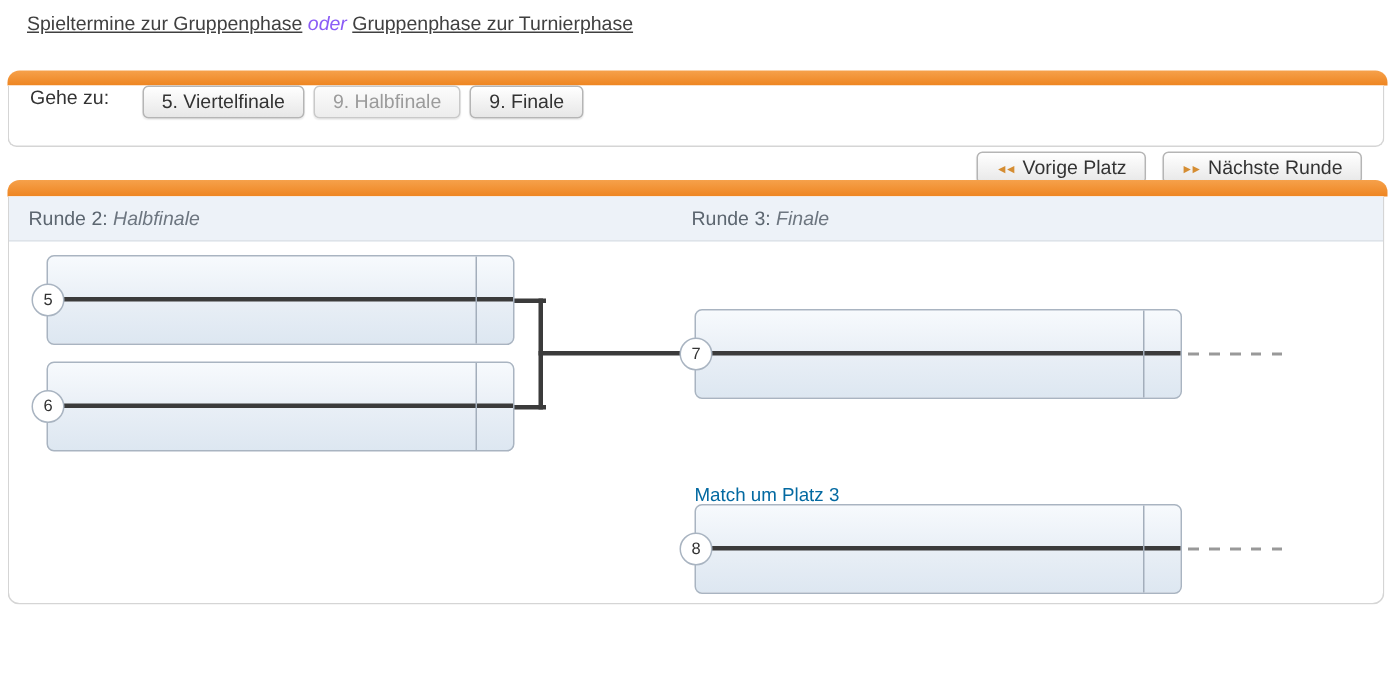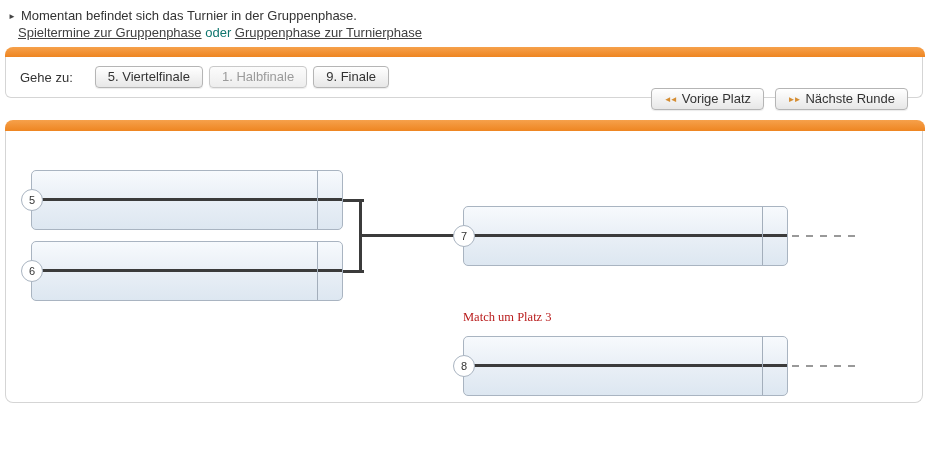--- a/index.html
+++ b/index.html
@@ -5,27 +5,27 @@
   html,body{margin:0;padding:0;}
   body{
     width:932px;height:464px;position:relative;background:#ffffff;
     font-family:"Liberation Sans",sans-serif;color:#333;overflow:hidden;
   }
   
   .notice{position:absolute;left:8px;top:8px;font-size:13px;line-height:16px;color:#333;}
   .notice .bullet{font-size:8px;color:#444;margin-right:5px;vertical-align:1px;}
   .notice-line2{margin-left:10px;}
   .notice a{color:#404040;text-decoration:underline;cursor:pointer;}
-  .notice .sep-word{color:#0f766e;}
+  .notice .sep-word{color:#8b5cf6;font-style:italic;}
   
   .cap{position:absolute;left:5px;width:920px;background:linear-gradient(#f6a14b,#ee8521);border-radius:8px 8px 0 0;}
   .cap1{top:47px;height:10px;}
   .cap2{top:120px;height:11px;}
   .panel{position:absolute;left:5px;width:918px;background:#fff;border:1px solid #d5d5d5;border-top:none;box-sizing:border-box;}
-  .panel-nav{top:57px;height:41px;border-radius:0 0 6px 6px;display:flex;align-items:center;padding:0 14px;}
+  .panel-nav{top:57px;height:41px;border-radius:0 0 6px 6px;display:flex;align-items:flex-start;padding:0 14px;}
   .panel-bracket{top:131px;height:272px;border-radius:0 0 8px 8px;}
   
   .goto-label{font-size:13px;color:#333;margin-right:22px;}
   .btn{
     display:inline-block;height:20px;line-height:20px;padding:0 12px;margin-right:6px;
     font-size:13px;color:#333;background:linear-gradient(#ffffff,#e7e7e7);
     border:1px solid #b5b5b5;border-radius:4px;box-shadow:0 1px 1px rgba(0,0,0,.08);
     cursor:pointer;white-space:nowrap;
   }
   .btn.disabled{color:#9b9b9b;border-color:#c9c9c9;background:linear-gradient(#fcfcfc,#ededed);cursor:default;}
@@ -42,57 +42,60 @@
     background:linear-gradient(180deg,#f7fafd 0%,#e9eff6 50%,#dde7f1 100%);cursor:pointer;}
   .match .mid{position:absolute;left:0;right:0;top:50%;margin-top:-2px;height:3px;background:#3b3b3b;}
   .match .sep{position:absolute;top:0;bottom:0;right:24px;width:1px;background:#a3aebb;}
   .match .badge{position:absolute;left:-11px;top:50%;margin-top:-11px;width:20px;height:20px;
     background:#fff;border:1px solid #a9b4c1;border-radius:50%;font-size:11px;line-height:20px;
     text-align:center;color:#333;z-index:2;}
   .m5{left:25px;top:39px;width:312px;height:60px;}
   .m6{left:25px;top:110px;width:312px;height:60px;}
   .m7{left:457px;top:75px;width:325px;height:60px;}
   .m8{left:457px;top:205px;width:325px;height:60px;}
-  .match-label{position:absolute;left:457px;top:179px;font-size:12.5px;color:#b91c1c;font-family:Liberation Serif, serif;}
+  .match-label{position:absolute;left:457px;top:192px;font-size:12.5px;color:#0369a1;}
   
   .conn{position:absolute;background:#3b3b3b;}
   .c-m5{left:332px;top:68px;width:26px;height:3px;}
   .c-m6{left:332px;top:139px;width:26px;height:3px;}
   .c-vert{left:353px;top:68px;width:3px;height:74px;}
   .c-final{left:353px;top:103px;width:98px;height:3px;}
   .dash{position:absolute;height:2px;background:repeating-linear-gradient(90deg,#999 0 7px,transparent 7px 14px);}
   .d7{left:786px;top:104px;width:66px;}
   .d8{left:786px;top:234px;width:66px;}
 </style>
 </head>
 <body>
 
 <div class="notice">
-  <div><span class="bullet">►</span><span>Momentan befindet sich das Turnier in der Gruppenphase.</span></div>
   <div class="notice-line2">
     <a>Spieltermine zur Gruppenphase</a>
     <span class="sep-word">oder</span>
     <a>Gruppenphase zur Turnierphase</a>
   </div>
 </div>
 
 <div class="cap cap1"></div>
 <div class="panel panel-nav">
   <span class="goto-label">Gehe zu:</span>
   <span class="btn">5. Viertelfinale</span>
-  <span class="btn disabled">1. Halbfinale</span>
+  <span class="btn disabled">9. Halbfinale</span>
   <span class="btn">9. Finale</span>
   <span class="nav-right">
     <span class="btn"><span class="arrow">◄◄</span><span>Vorige Platz</span></span>
     <span class="btn" style="margin-right:0;margin-top:44px;"><span class="arrow">►►</span><span>Nächste Runde</span></span>
   </span>
 </div>
 
 <div class="cap cap2"></div>
 <div class="panel panel-bracket">
+  <div class="bracket-header">
+    <span class="rh rh-1"><span>Runde 2:</span> <span class="round-name">Halbfinale</span></span>
+    <span class="rh rh-2"><span>Runde 3:</span> <span class="round-name">Finale</span></span>
+  </div>
 
   <div class="conn c-m5"></div>
   <div class="conn c-m6"></div>
   <div class="conn c-vert"></div>
   <div class="conn c-final"></div>
   <div class="dash d7"></div>
   <div class="dash d8"></div>
 
   <div class="match m5">
     <div class="mid"></div>

